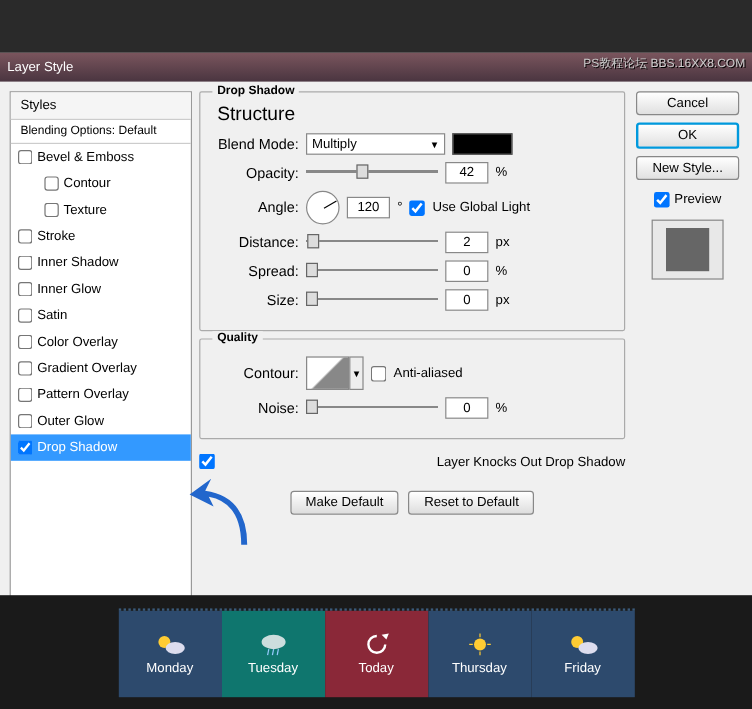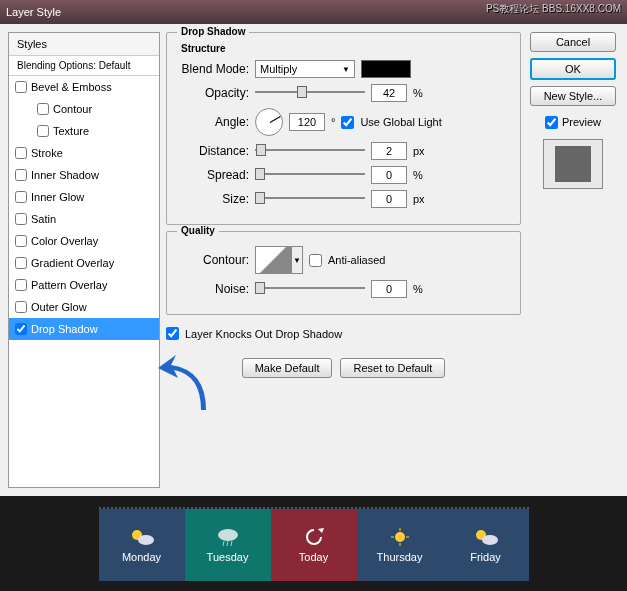--- a/index.html
+++ b/index.html
@@ -1,35 +1,35 @@
 <!DOCTYPE html>
 <html><head>
 <meta charset="utf-8">
 <style>
 * { box-sizing: border-box; margin: 0; padding: 0; font-family: Tahoma, sans-serif; font-size: 11px; }
 body { background: #2a2a2a; width: 627px; height: 591px; overflow: hidden; position: relative; }
-.dialog { width: 627px; height: 496px; background: #f0f0f0; position: relative; }
+.dialog { width: 627px; height: 496px; background: #f0f0f0; position: relative; margin-top: 44px; }
 .titlebar { height: 24px; background: linear-gradient(#7a555d, #4a3540); display: flex; align-items: center; padding: 0 6px; color: #fff; }
 .titlebar-text { font-size: 11px; }
 .watermark { position: absolute; right: 6px; top: 2px; font-size: 10px; color: #ccc; text-shadow: 1px 1px #000; }
 .content { display: flex; padding: 8px; gap: 6px; height: 472px; }
 .styles-panel { width: 152px; border: 1px solid #999; background: #fff; display: flex; flex-direction: column; }
 .styles-header { padding: 5px 8px; border-bottom: 1px solid #ccc; background: #f5f5f5; }
 .styles-sub { padding: 4px 8px; border-bottom: 1px solid #ccc; font-size: 10px; }
 .style-item { padding: 5px 6px; display: flex; align-items: flex-start; gap: 4px; cursor: pointer; }
 .style-item.indent { padding-left: 28px; }
 .style-item.selected { background: #3399ff; color: #fff; }
 .style-item input[type=checkbox] { width: 12px; height: 12px; }
 .main-panel { flex: 1; display: flex; flex-direction: column; gap: 6px; position: relative; }
 .fieldset { border: 1px solid #aaa; border-radius: 2px; padding: 8px 10px 10px; position: relative; }
 .fieldset-legend { position: absolute; top: -7px; left: 10px; background: #f0f0f0; padding: 0 4px; font-weight: bold; font-size: 10px; }
-.sub-legend { font-weight: bold; font-size: 10px; margin: 2px 0 6px 4px; }
+.sub-legend { font-weight: normal; font-size: 16px; margin: 2px 0 6px 4px; }
 .row { display: flex; align-items: center; gap: 6px; margin: 6px 0; }
 .label { width: 72px; text-align: right; font-size: 12px; }
-.select { width: 100px; height: 18px; border: 1px solid #888; background: #fff; padding: 0 4px; display: flex; align-items: center; justify-content: space-between; }
+.select { width: 116px; height: 18px; border: 1px solid #888; background: #fff; padding: 0 4px; display: flex; align-items: center; justify-content: space-between; }
 .select::after { content: "▼"; font-size: 8px; }
 .color-swatch { width: 50px; height: 18px; background: #000; border: 1px solid #666; }
 .slider { width: 110px; height: 18px; position: relative; background: linear-gradient(transparent 7px, #888 7px, #888 9px, transparent 9px); }
 .slider-thumb { position: absolute; width: 10px; height: 12px; background: #ddd; border: 1px solid #666; top: 2px; }
 .num-input { width: 36px; height: 18px; border: 1px solid #888; background: #fff; text-align: center; line-height: 16px; }
 .unit { font-size: 11px; }
 .angle-dial { width: 28px; height: 28px; border: 1px solid #888; border-radius: 50%; background: #fff; position: relative; }
 .angle-dial::after { content: ""; position: absolute; width: 12px; height: 1px; background: #000; top: 13px; left: 14px; transform-origin: left; transform: rotate(-30deg); }
 .contour-box { width: 36px; height: 28px; border: 1px solid #888; background: linear-gradient(135deg, #fff 48%, #888 52%); display: flex; align-items: center; }
 .contour-arrow { width: 12px; border: 1px solid #888; height: 28px; display: flex; align-items: center; justify-content: center; font-size: 8px; background: #eee; }
@@ -188,21 +188,21 @@
         <div class="row">
           <div class="label">Noise:</div>
           <div class="slider">
               <div class="slider-thumb" style="left:0"></div>
             </div>
           <div class="num-input">0</div>
           <div class="unit">%</div>
         </div>
       </div>
 
-      <div class="row" style="justify-content:flex-start">
+      <div class="row" style="justify-content:space-between">
         <input type="checkbox" checked="" style="">
         <span>Layer Knocks Out Drop Shadow</span>
       </div>
       <div class="btn-row">
         <div class="btn">Make Default</div>
         <div class="btn">Reset to Default</div>
       </div>
     </div>
 
     <div class="right-panel">

